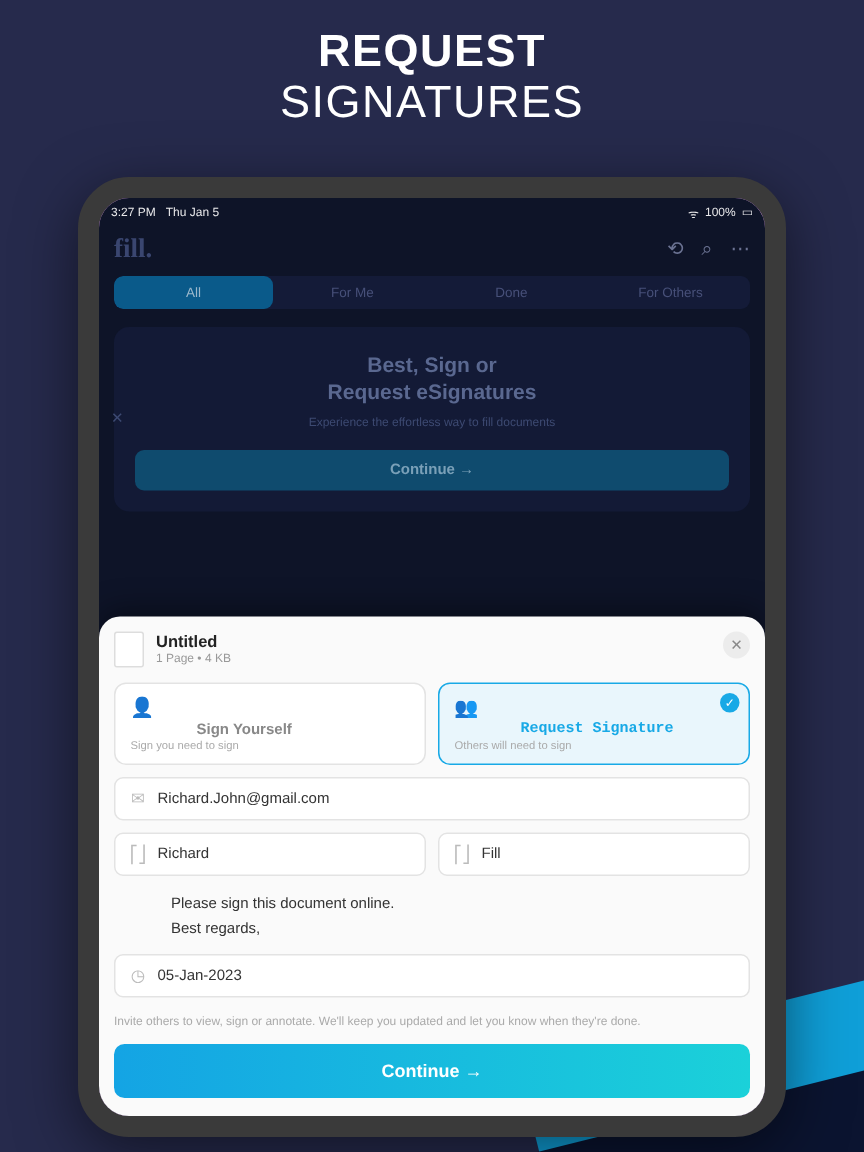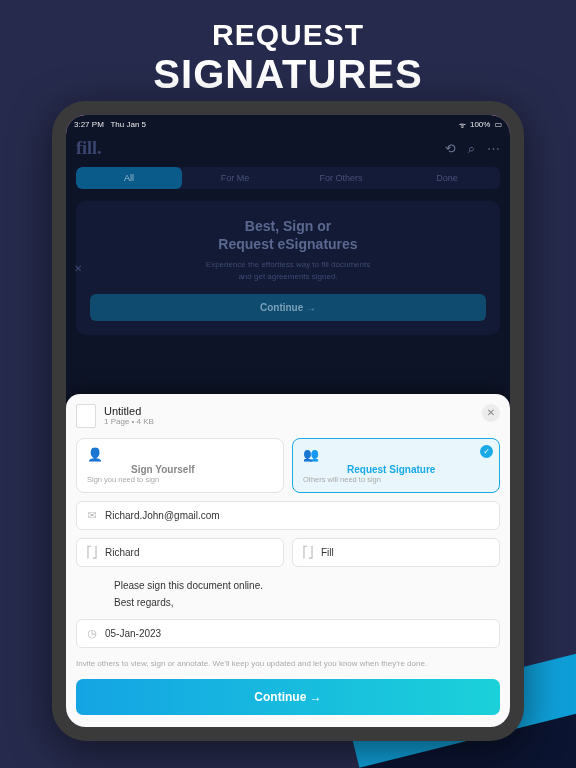--- a/index.html
+++ b/index.html
@@ -5,25 +5,25 @@
   * { margin: 0; padding: 0; box-sizing: border-box; }
   body {
     width: 576px; height: 768px;
     background: #262a4c;
     font-family: -apple-system, BlinkMacSystemFont, "Segoe UI", Arial, sans-serif;
     position: relative;
     overflow: hidden;
   }
   .headline { text-align: center; padding-top: 18px; color: #fff; }
   .headline .line1 { font-size: 30px; font-weight: 800; letter-spacing: 1px; }
-  .headline .line2 { font-size: 40px; font-weight: 700; letter-spacing: 1px; }
+  .headline .line2 { font-size: 30px; font-weight: 400; letter-spacing: 1px; }
 
   .tablet {
     position: absolute; left: 50%; transform: translateX(-50%);
-    top: 101px; width: 472px; height: 640px;
+    top: 118px; width: 472px; height: 640px;
     background: #f0abfc; border: 14px solid #3a3a3a; border-radius: 34px;
     box-shadow: 0 10px 40px rgba(0,0,0,.5);
     overflow: hidden;
   }
   .screen { position: absolute; inset: 0; background: #0e1428; }
 
   .statusbar { display:flex; justify-content:space-between; align-items:center;
     padding: 4px 8px 2px; font-size: 8px; color:#e8e8ea; }
   .statusbar .right { display:flex; gap:4px; align-items:center; }
 
@@ -42,33 +42,33 @@
   .hero-x { position:absolute; left:-2px; top:50%; transform:translateY(-50%); color:#3d4a72; font-size:10px; }
 
   .sheet {
     position:absolute; left:0; right:0; bottom:0;
     background:#fafafa; border-top-left-radius:14px; border-top-right-radius:14px;
     padding: 10px 10px 12px;
     box-shadow: 0 -4px 20px rgba(0,0,0,.4);
   }
   .sheet-head { display:flex; align-items:center; gap:8px; position:relative; }
   .thumb { width:20px; height:24px; background:#fff; border:1px solid #ddd; border-radius:2px; }
-  .doc-title { font-size:11px; font-weight:400; color:#222; }
+  .doc-title { font-size:11px; font-weight:700; color:#222; }
   .doc-meta { font-size:8px; color:#999; }
   .close-x { position:absolute; right:0; top:0; width:18px; height:18px; border-radius:50%;
     background:#ececec; display:flex; align-items:center; justify-content:center;
     font-size:10px; color:#888; cursor:pointer; }
 
   .options { display:flex; gap:8px; margin-top:10px; }
   .opt { flex:1; border:1px solid #e3e3e3; border-radius:8px; padding:8px 10px; background:#fff; position:relative; }
   .opt.sel { border-color:#18a9e6; background:#e9f6fc; }
   .opt .ic { font-size:13px; color:#b8b8b8; }
   .opt.sel .ic { color:#18a9e6; }
   .opt .t { font-size:10px; font-weight:700; color:#888; margin-top:2px;margin-left:44px; }
-  .opt.sel .t { color:#18a9e6; }
+  .opt.sel .t { color:#18a9e6;font-family:Liberation Mono, monospace; }
   .opt .s { font-size:7.5px; color:#aaa; }
   .chk { position:absolute; right:6px; top:6px; width:13px; height:13px; background:#18a9e6;
     border-radius:50%; display:flex; align-items:center; justify-content:center; color:#fff; font-size:8px; }
 
   .field { margin-top:8px; border:1px solid #e3e3e3; border-radius:6px; background:#fff;
     padding:7px 8px; font-size:10px; color:#333; display:flex; align-items:center; gap:6px; }
   .field .ficon { color:#bbb; font-size:11px; width:14px; text-align:center; }
   .row2 { display:flex; gap:8px; }
   .row2 .field { flex:1; }
   .msg { margin-top:10px; font-size:10px; color:#333; line-height:1.7; padding:0 2px;margin-left:36px; }
@@ -114,32 +114,31 @@
         <div class="logo">fill.</div>
         <div class="top-icons">
           <span>⟲</span>
           <span>⌕</span>
           <span>⋯</span>
         </div>
       </div>
       <div class="tabs">
         <div class="tab active">All</div>
         <div class="tab">For Me</div>
+        <div class="tab">Done</div>
         <div class="tab">For Others</div>
-        <div class="tab">Done</div>
       </div>
       <div class="hero-card">
         <div class="hero-x">✕</div>
         <div class="hero-title">
           <div>Best, Sign or</div>
           <div>Request eSignatures</div>
         </div>
         <div class="hero-sub">
           <div>Experience the effortless way to fill documents</div>
-          <div>and get agreements signed.</div>
         </div>
         <div class="hero-btn">Continue →</div>
       </div>
     </div>
 
     <div class="sheet">
       <div class="sheet-head">
         <div class="thumb"></div>
         <div>
           <div class="doc-title">Untitled</div>

